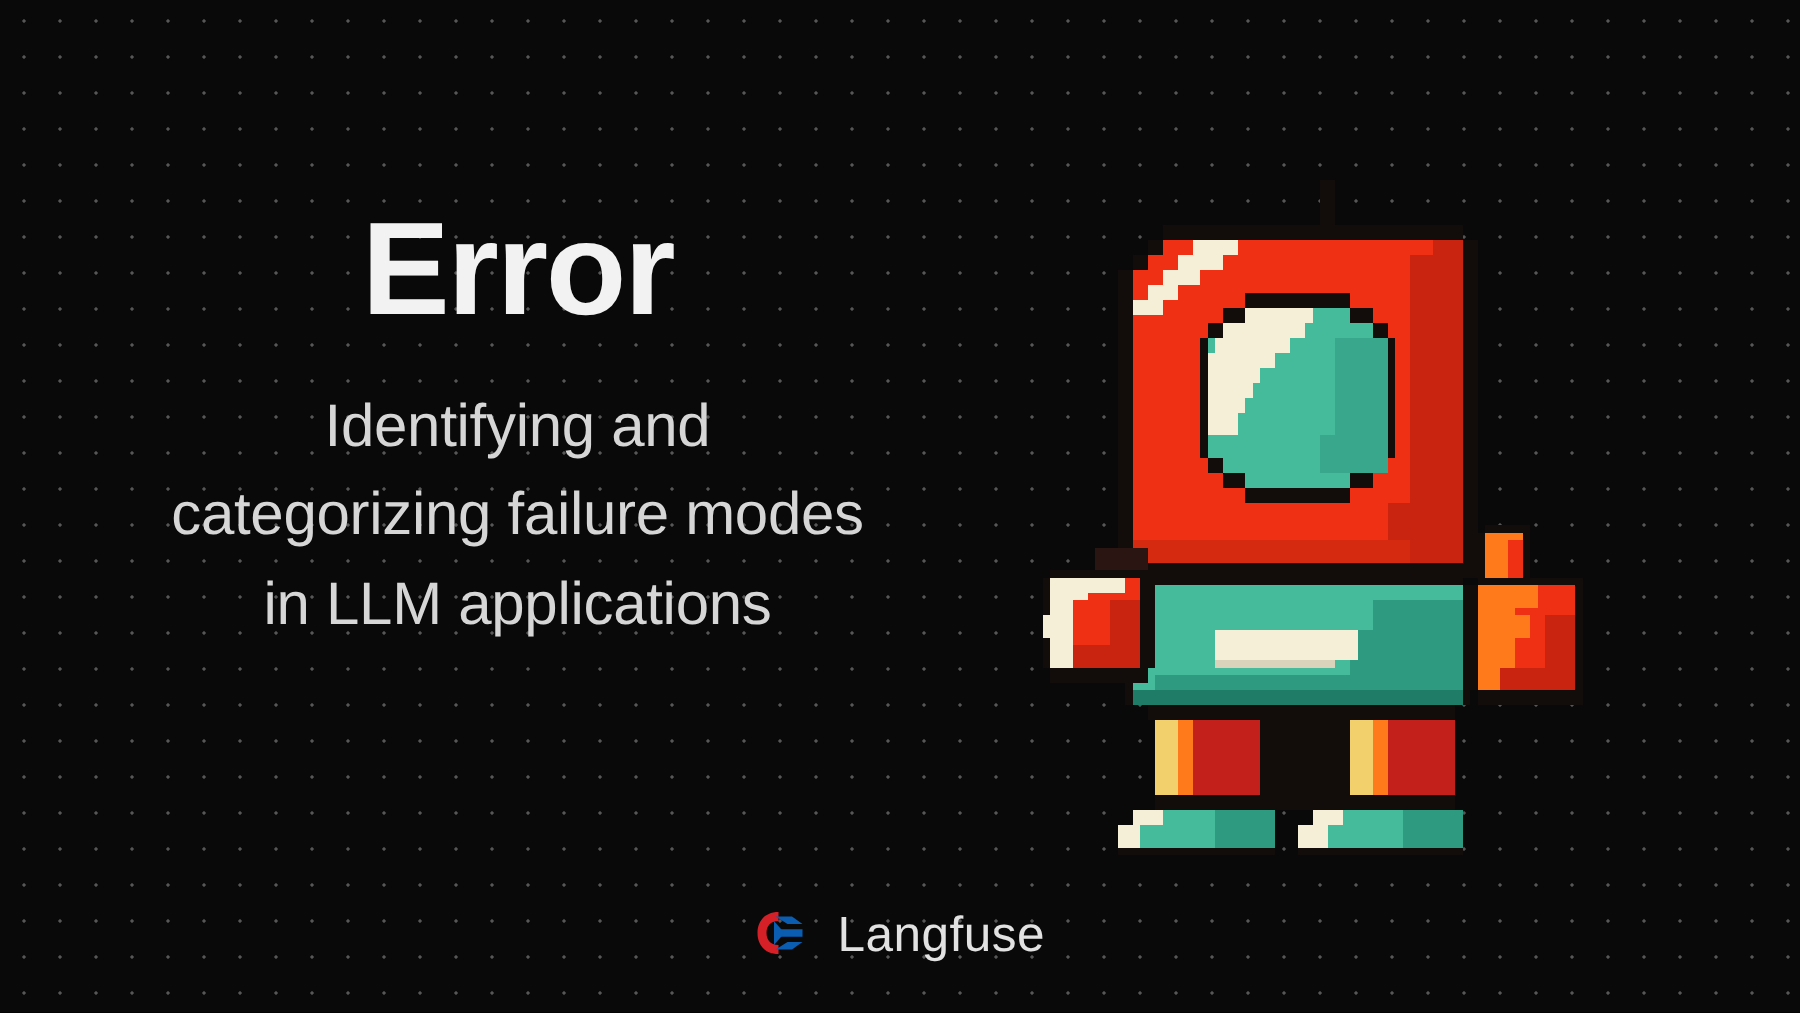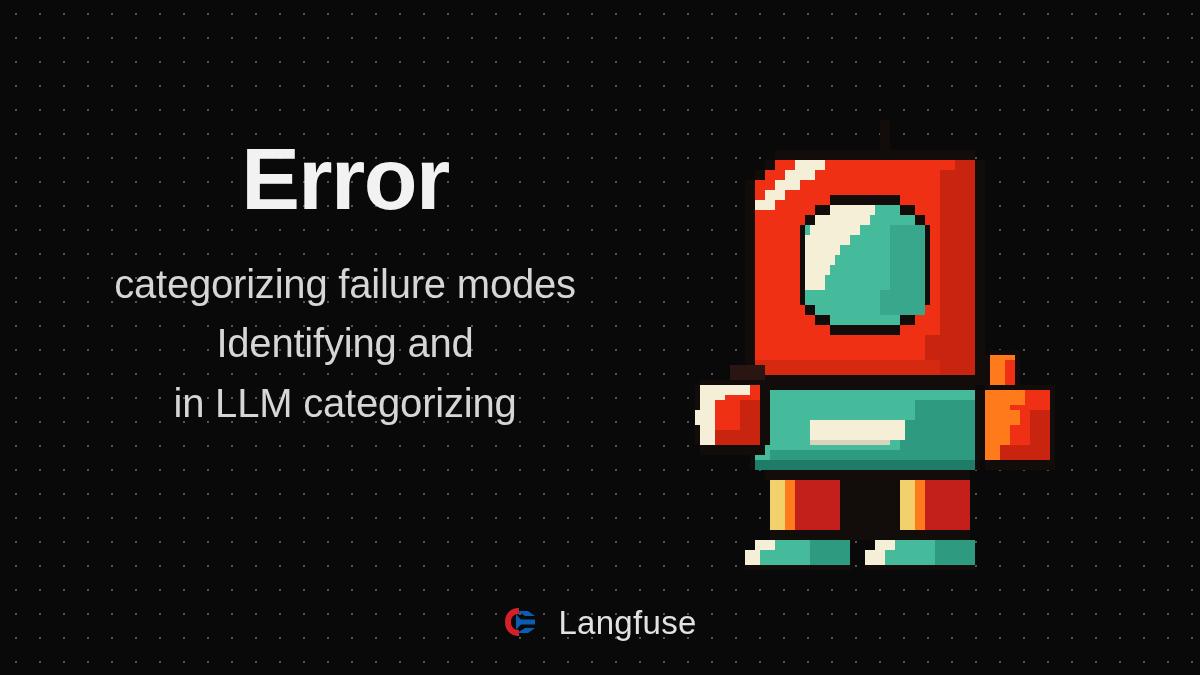--- a/index.html
+++ b/index.html
@@ -82,23 +82,23 @@
 </head>
 <body>
 
 <div class="card">
 
   <div class="text-col">
     <h1 class="title">
       <span class="title-line">Error</span>
     </h1>
     <p class="subtitle">
+      <span class="sub-line">Identifying and</span>
       <span class="sub-line">categorizing failure modes</span>
-      <span class="sub-line">Identifying and</span>
-      <span class="sub-line">in LLM categorizing</span>
+      <span class="sub-line">in LLM applications</span>
     </p>
   </div>
 
   <div class="robot">
     <svg viewBox="0 0 74 92" shape-rendering="crispEdges" xmlns="http://www.w3.org/2000/svg">
       <g>
         <rect x="38" y="2" width="2" height="7" fill="#120C0A"></rect>
       </g>
 
       <g>

